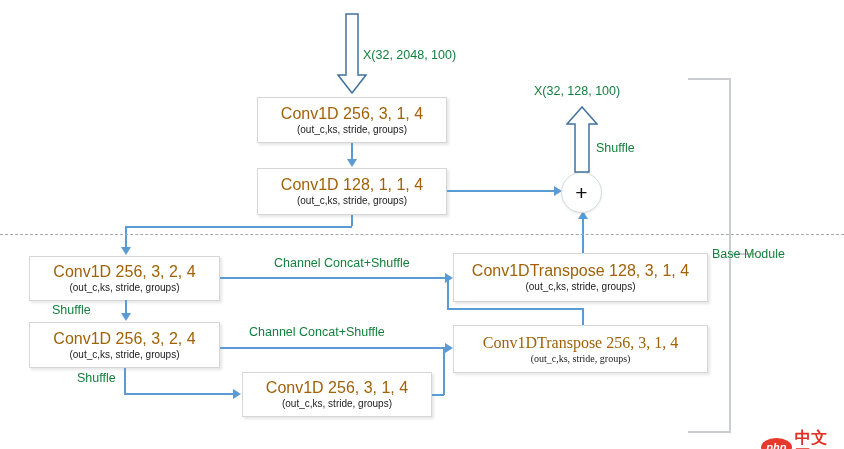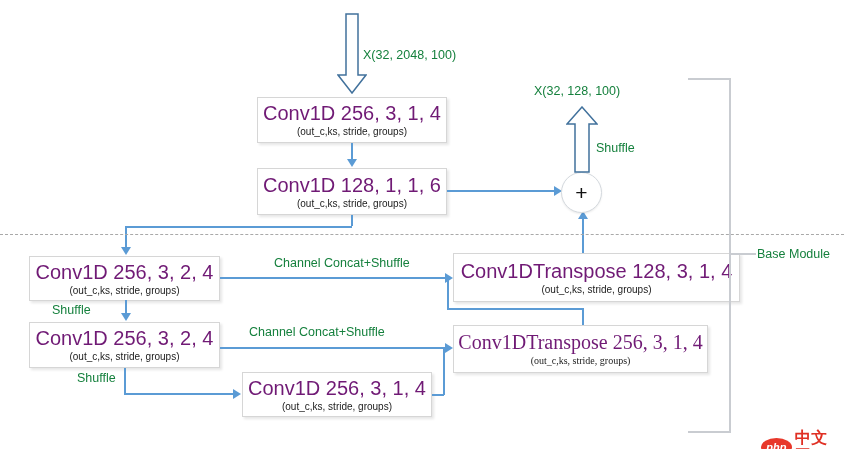--- a/index.html
+++ b/index.html
@@ -6,21 +6,21 @@
   .canvas{
     position:relative;width:844px;height:449px;background:#ffffff;overflow:hidden;
     font-family:"Liberation Sans","DejaVu Sans",sans-serif;color:#212121;
   }
   .box{
     position:absolute;background:#ffffff;border:1px solid #d6d6d6;
     box-shadow:1.5px 1.5px 2.5px rgba(0,0,0,0.10);
     display:flex;flex-direction:column;align-items:center;justify-content:center;
     box-sizing:border-box;text-align:center;
   }
-  .box .title{font-size:20px;line-height:1.25;color:#701a75;white-space:nowrap;text-align:center;}
+  .box .title{font-size:16px;line-height:1.25;color:#a16207;white-space:nowrap;text-align:center;}
   .box .subtitle{font-size:10px;line-height:1.25;color:#1a1a1a;white-space:nowrap;}
   .lbl{position:absolute;font-size:12.5px;color:#15803d;white-space:nowrap;}
   .vline{position:absolute;width:1.5px;background:#5B9BD5;}
   .hline{position:absolute;height:1.5px;background:#5B9BD5;}
   .arr{position:absolute;width:0;height:0;}
   .arr.right{border-left:8px solid #5B9BD5;border-top:5px solid transparent;border-bottom:5px solid transparent;}
   .arr.down{border-top:8px solid #5B9BD5;border-left:5px solid transparent;border-right:5px solid transparent;}
   .arr.up{border-bottom:8px solid #5B9BD5;border-left:5px solid transparent;border-right:5px solid transparent;}
   .dashed{position:absolute;left:0;top:234px;width:844px;border-top:1px dashed #a9a9a9;}
   .bracket{position:absolute;background:#c9ccd1;}
@@ -46,36 +46,36 @@
   <svg class="blockarrow" style="left:337px;top:13px;" width="30" height="82" viewBox="0 0 30 82">
     <polygon points="9,1 21,1 21,62 29,62 15,80 1,62 9,62" fill="#ffffff" stroke="#41719C" stroke-width="1.5"></polygon>
   </svg>
   <div class="lbl" style="left:363px;top:48px;">X(32, 2048, 100)</div>
 
   <div class="box" style="left:257px;top:97px;width:190px;height:46px;">
     <div class="title">Conv1D 256, 3, 1, 4</div>
     <div class="subtitle">(out_c,ks, stride, groups)</div>
   </div>
   <div class="box" style="left:257px;top:168px;width:190px;height:47px;">
-    <div class="title">Conv1D 128, 1, 1, 6</div>
+    <div class="title">Conv1D 128, 1, 1, 4</div>
     <div class="subtitle">(out_c,ks, stride, groups)</div>
   </div>
   <div class="box" style="left:29px;top:256px;width:191px;height:45px;">
     <div class="title">Conv1D 256, 3, 2, 4</div>
     <div class="subtitle">(out_c,ks, stride, groups)</div>
   </div>
   <div class="box" style="left:29px;top:322px;width:191px;height:46px;">
     <div class="title">Conv1D 256, 3, 2, 4</div>
     <div class="subtitle">(out_c,ks, stride, groups)</div>
   </div>
   <div class="box" style="left:242px;top:372px;width:190px;height:45px;">
     <div class="title">Conv1D 256, 3, 1, 4</div>
     <div class="subtitle">(out_c,ks, stride, groups)</div>
   </div>
-  <div class="box" style="left:453px;top:253px;width:287px;height:49px;">
+  <div class="box" style="left:453px;top:253px;width:255px;height:49px;">
     <div class="title">Conv1DTranspose 128, 3, 1, 4</div>
     <div class="subtitle">(out_c,ks, stride, groups)</div>
   </div>
   <div class="box" style="left:453px;top:325px;width:255px;height:48px;font-family:Liberation Serif, serif;">
     <div class="title">Conv1DTranspose 256, 3, 1, 4</div>
     <div class="subtitle">(out_c,ks, stride, groups)</div>
   </div>
 
   <div class="vline" style="left:351px;top:143px;height:17px;"></div>
   <div class="arr down" style="left:347px;top:159px;"></div>
@@ -125,20 +125,20 @@
   <div class="lbl" style="left:249px;top:325px;">Channel Concat+Shuffle</div>
   <div class="lbl" style="left:52px;top:303px;">Shuffle</div>
   <div class="lbl" style="left:77px;top:371px;">Shuffle</div>
 
   <div class="dashed"></div>
 
   <div class="bracket" style="left:729px;top:78px;width:2px;height:355px;"></div>
   <div class="bracket" style="left:688px;top:78px;width:41px;height:2px;"></div>
   <div class="bracket" style="left:688px;top:431px;width:41px;height:2px;"></div>
   <div class="bracket" style="left:731px;top:253px;width:25px;height:1.5px;"></div>
-  <div class="lbl" style="left:712px;top:247px;margin-left:45px;">Base Module</div>
+  <div class="lbl" style="left:712px;top:247px;">Base Module</div>
 
   <div class="watermark">
     <div class="wm-badge">php</div>
     <div class="wm-text">中文网</div>
   </div>
 
 </div>
 
 </body></html>

